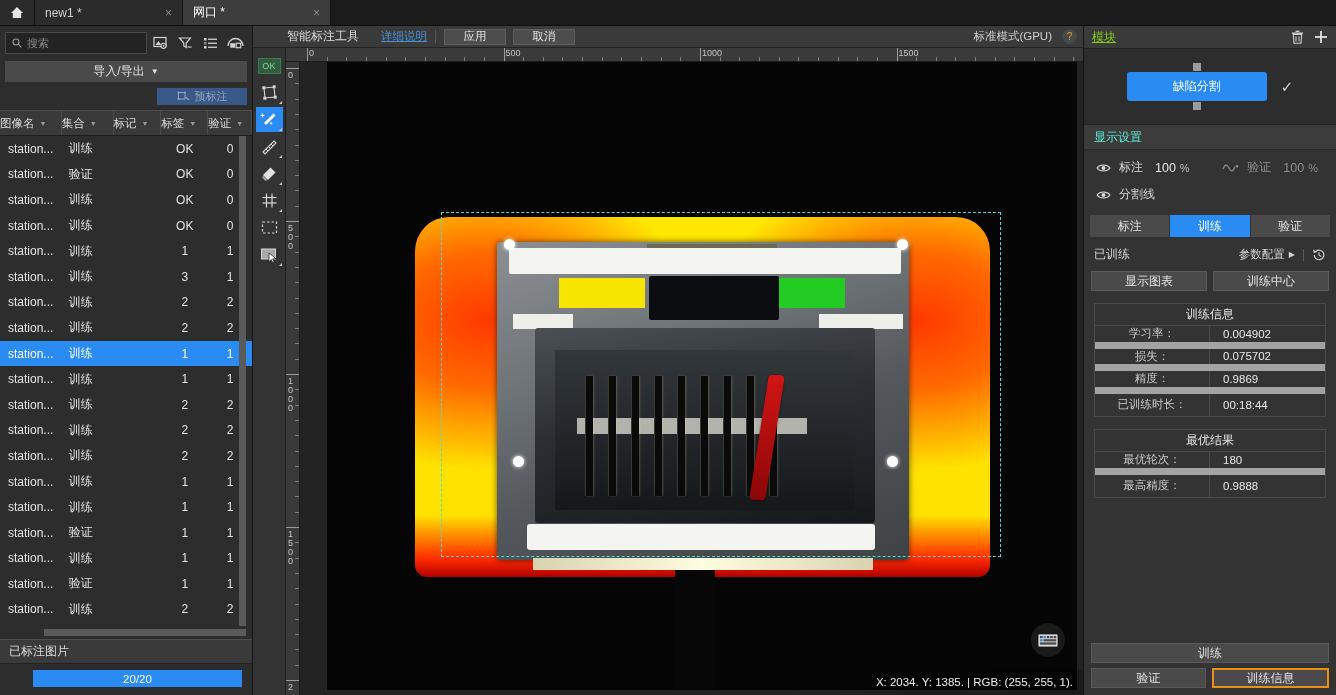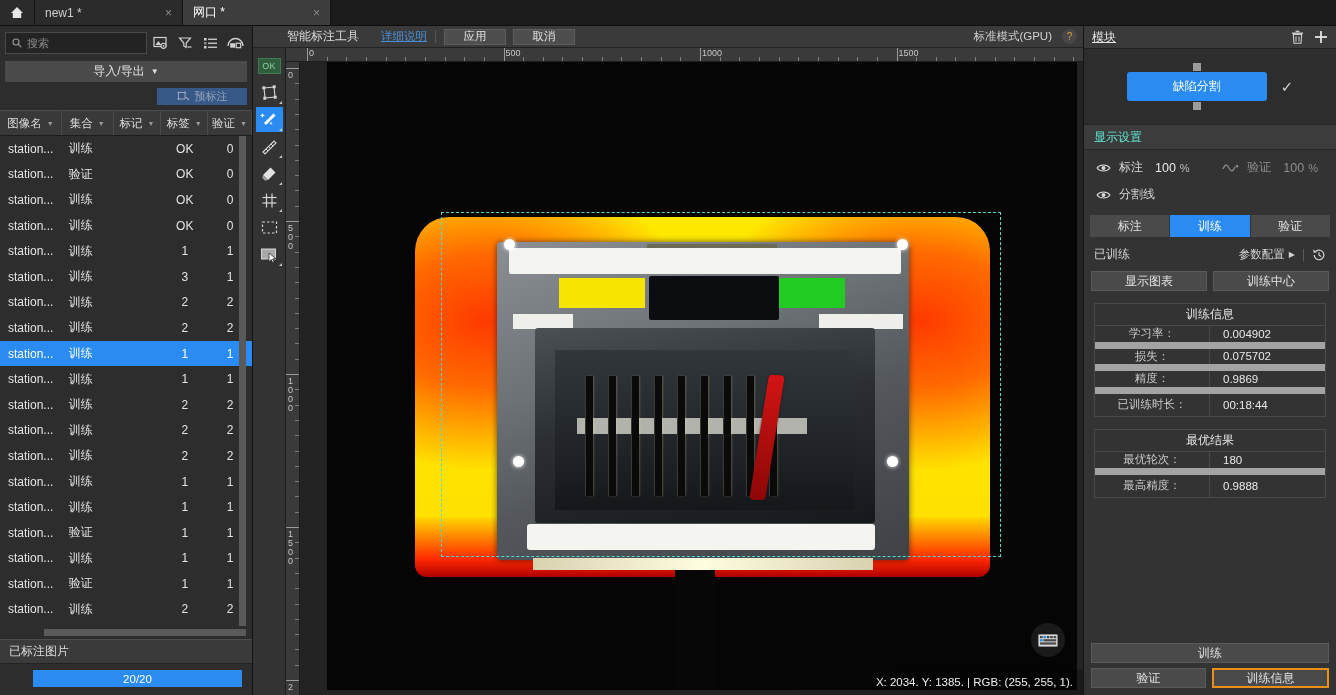--- a/index.html
+++ b/index.html
@@ -60,21 +60,21 @@
   .prelabel-btn {
     width: 90px; height: 17px; background: #3a6098; opacity: .85;
     display: flex; align-items: center; justify-content: center; gap: 5px;
     font-size: 11px; color: #a9bcd4;
   }
 
   
   .tbl-head { display: flex; background: #393939; height: 26px; align-items: stretch;
               border-top: 1px solid #4c4c4c; border-bottom: 1px solid #1c1c1c; }
   .th {
-    display: flex; align-items: center; justify-content: center; gap: 5px;
+    display: flex; align-items: center; gap: 5px;
     font-size: 11.5px; color: #dcdcdc; border-right: 1px solid #4c4c4c;
   }
   .th .car { font-size: 7px; color: #9a9a9a; }
   .c1 { width: 62px; } .c2 { width: 52px; } .c3 { width: 48px; }
   .c4 { width: 47px; } .c5 { width: 44px; }
   .tbl-body { flex: 1; overflow: hidden; position: relative; background: #2d2d2d; }
   .row { display: flex; height: 25.6px; align-items: center; font-size: 12px; color: #e3e3e3; }
   .row.sel { background: #2a8bf2; color: #ffffff; }
   .cell { display: flex; align-items: center; height: 100%; }
   .cell.name { width: 62px; padding-left: 8px; }
@@ -271,21 +271,21 @@
 
   
   .right {
     width: 253px; flex: 0 0 253px; background: #333333; display: flex; flex-direction: column;
     border-left: 1px solid #141414;
   }
   .r-head {
     height: 23px; background: #3a3a3a; display: flex; align-items: center;
     padding: 0 8px; border-bottom: 1px solid #222;
   }
-  .r-head .t { flex: 1; font-size: 12px; color: #e5e5e5; text-decoration: underline; }
+  .r-head .t { flex: 1; font-size: 12px; color: #84cc16; text-decoration: underline; }
   .mod-canvas {
     height: 76px; background: #2d2d2d; display: flex; align-items: center;
     justify-content: center; gap: 14px; position: relative; border-bottom: 1px solid #242424;
   }
   .mod-node {
     width: 140px; height: 29px; background: #2a8bf2; border-radius: 3px;
     display: flex; align-items: center; justify-content: center;
     font-size: 12px; color: #ffffff; position: relative;
   }
   .mod-node::before, .mod-node::after {

